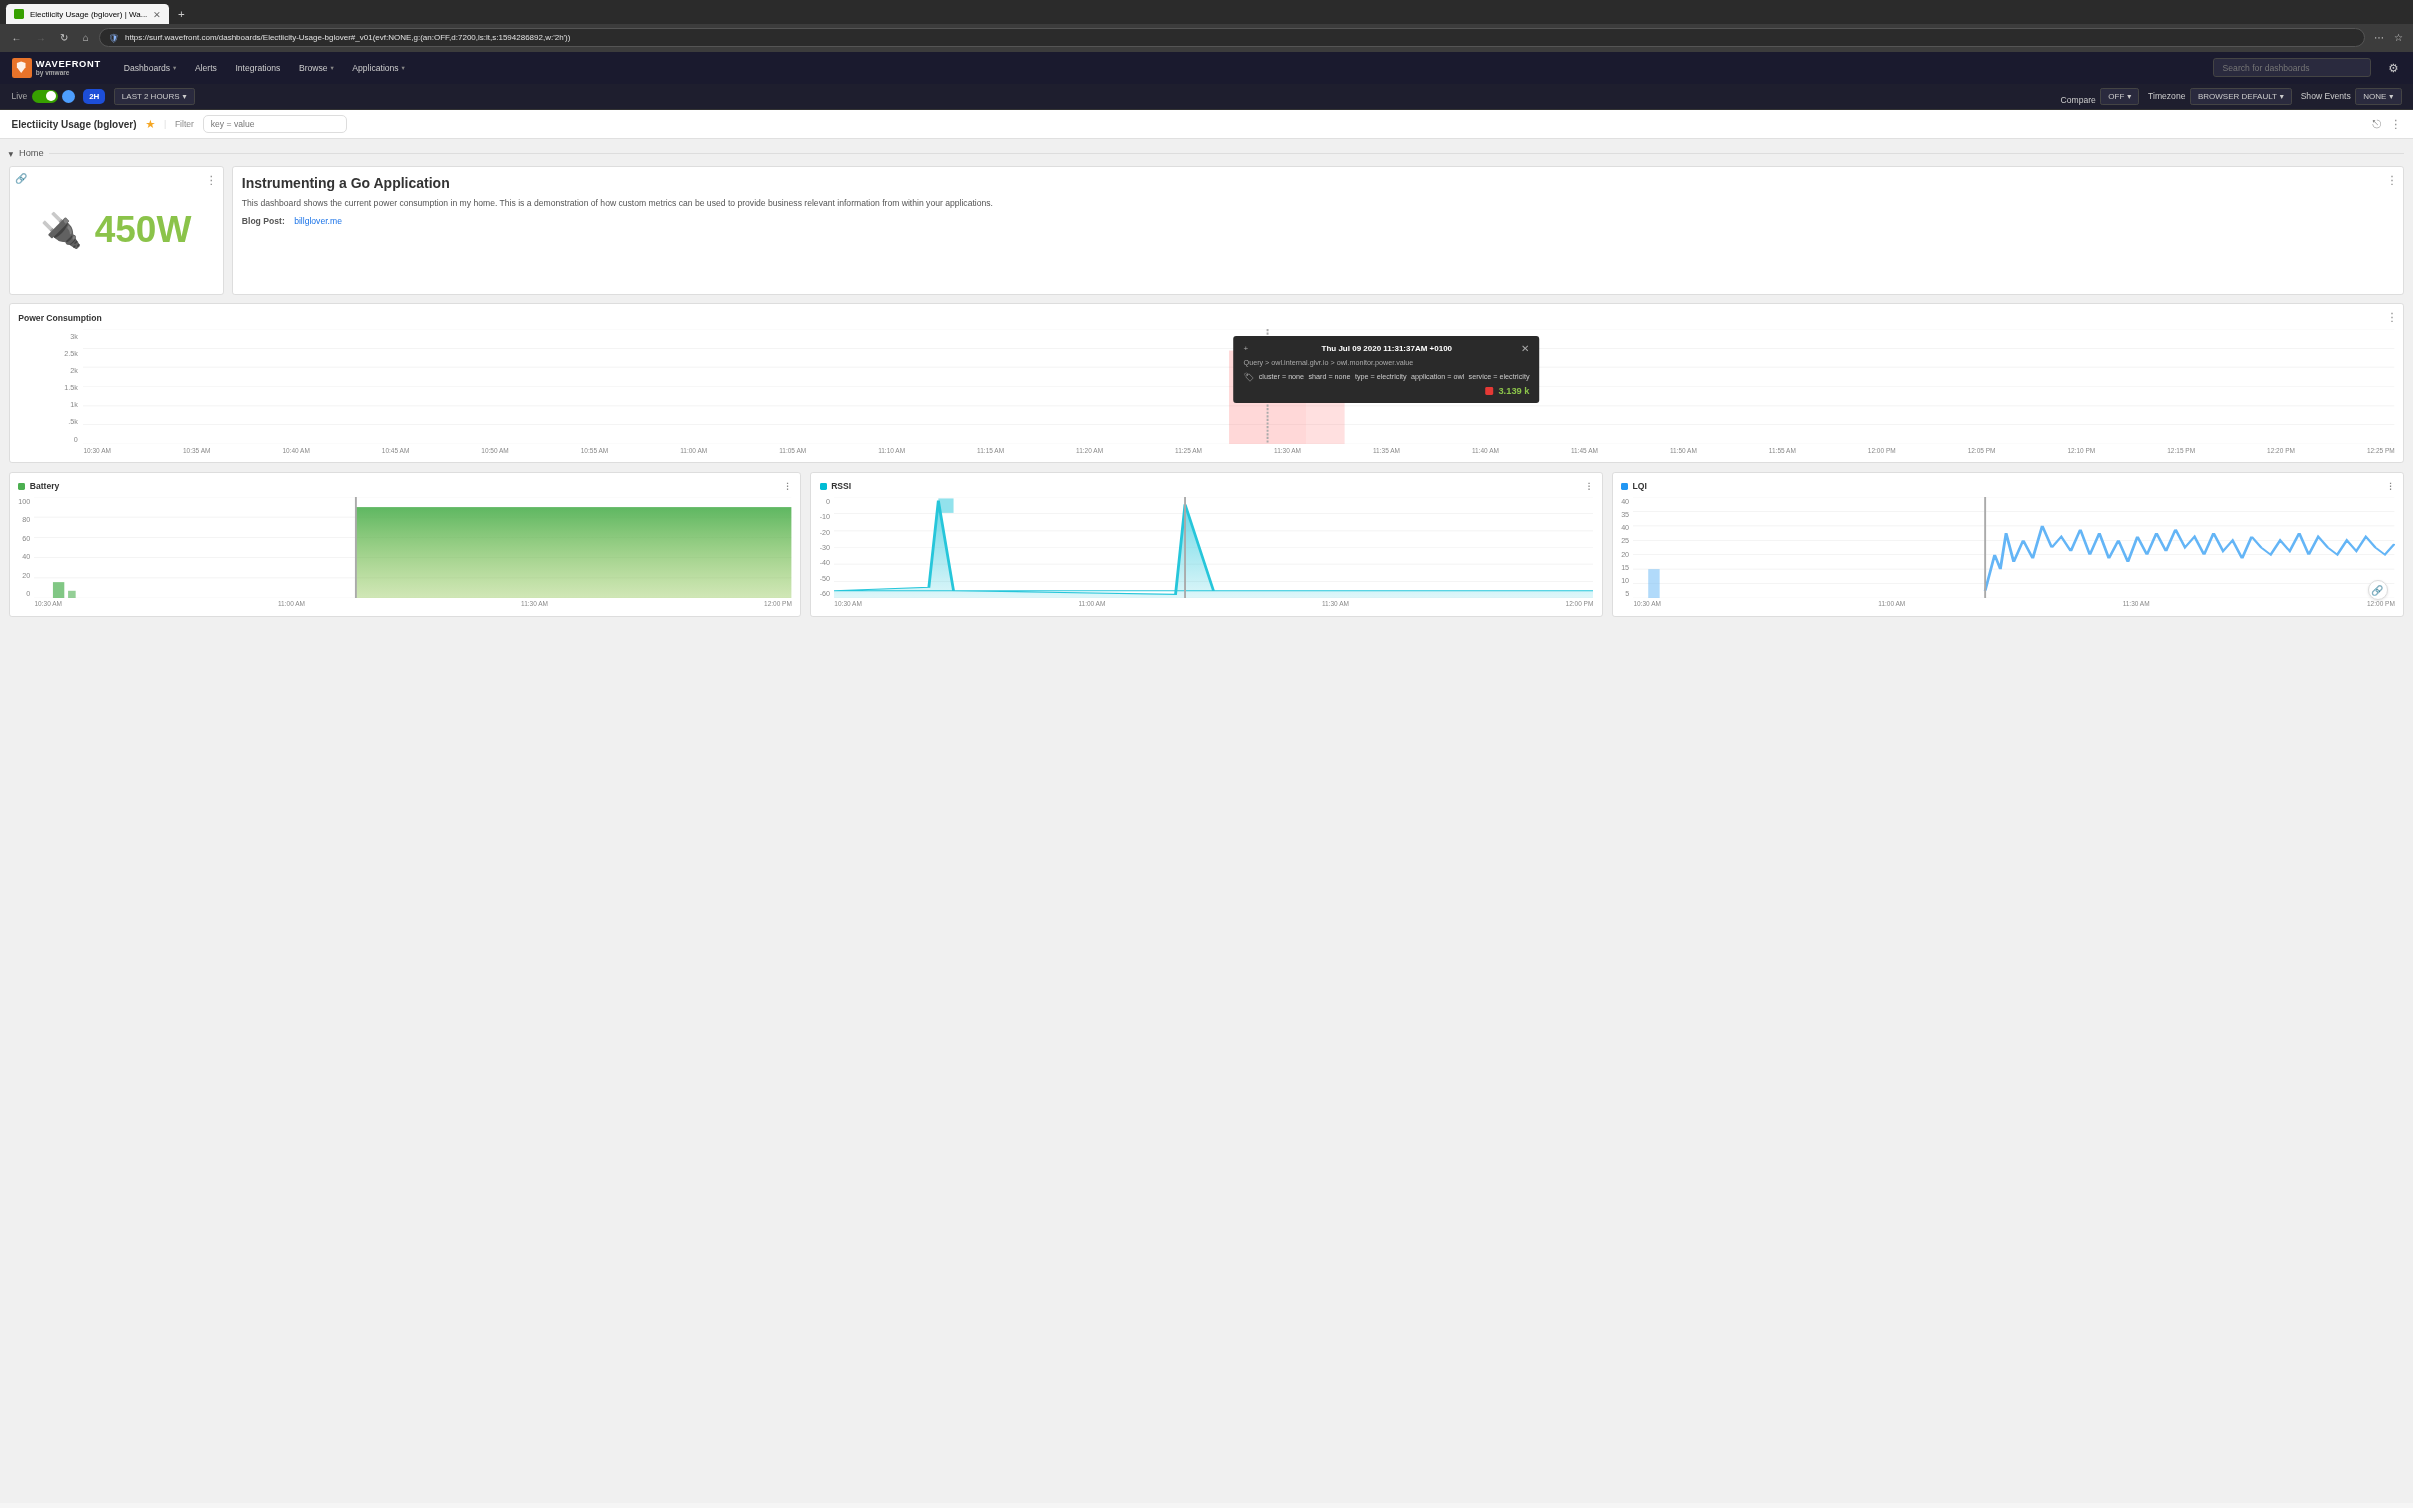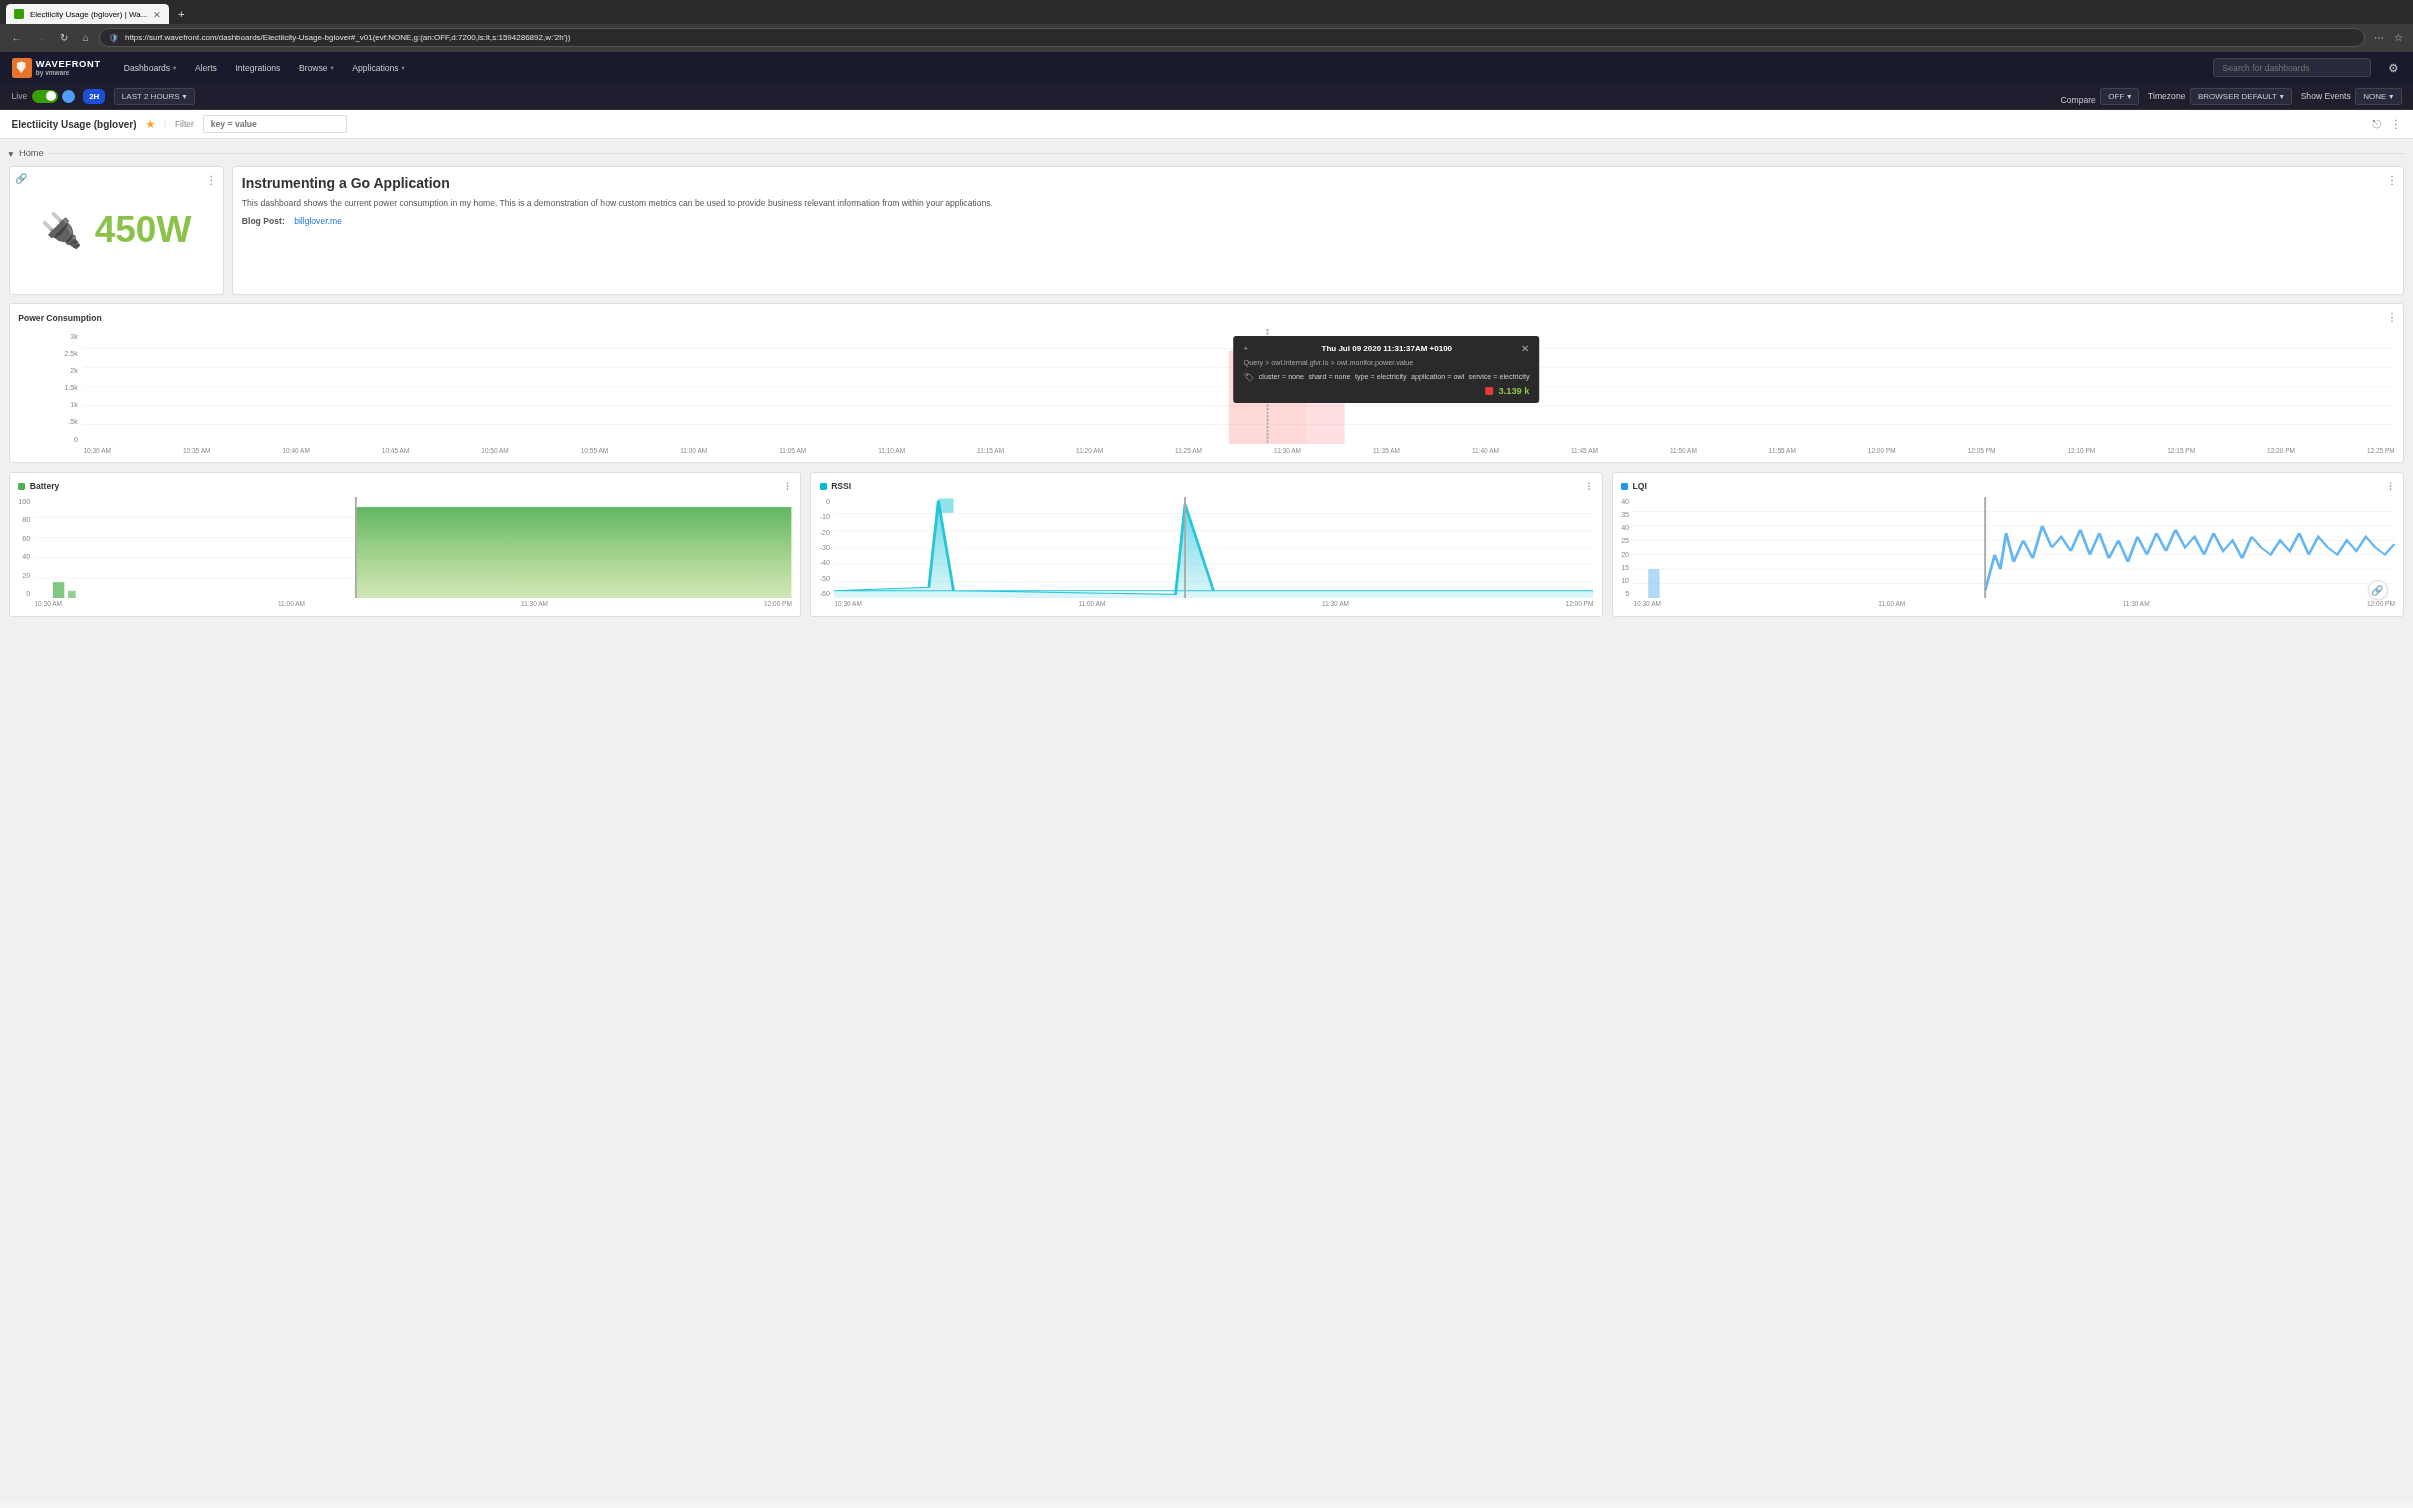--- a/index.html
+++ b/index.html
@@ -44,21 +44,21 @@
     .toolbar-spacer { flex: 1; }
     .compare-section { display: flex; align-items: flex-end; gap: 4.3px; color: #ccc; font-size: 8.6px; }
     .compare-btn { background: #2a2a3e; border: 0.7px solid #444; color: #ccc; padding: 2.9px 7.2px; border-radius: 2.2px; font-size: 8px; cursor: pointer; display: flex; align-items: center; gap: 2.9px; }
     .timezone-section { display: flex; align-items: center; gap: 4.3px; color: #ccc; font-size: 8.6px; }
     .show-events-section { display: flex; align-items: center; gap: 4.3px; color: #ccc; font-size: 8.6px; }
 
     
     .title-bar { background: white; display: flex; align-items: center; padding: 0 11.5px; height: 29px; border-bottom: 0.7px solid #e0e0e0; gap: 8.6px; }
     .dashboard-title { font-size: 10px; font-weight: 600; color: #333; }
     .star-icon { color: #f5a623; font-size: 11.5px; cursor: pointer; }
-    .filter-input { border: 0.7px solid #ddd; border-radius: 0; padding: 2.9px 7.2px; font-size: 8.6px; color: #999; width: 144px; font-weight: bold; }
+    .filter-input { border: 0.7px solid #ddd; border-radius: 5px; padding: 2.9px 7.2px; font-size: 8.6px; color: #999; width: 144px; }
     .title-spacer { flex: 1; }
     .share-icon { color: #888; font-size: 11.5px; cursor: pointer; }
     .more-icon { color: #888; font-size: 11.5px; cursor: pointer; }
 
     
     .dashboard { background: #f0f0f0; min-height: calc(100vh - 144px); padding: 8.6px; }
 
     
     .section-header { display: flex; align-items: center; gap: 5.7px; margin-bottom: 7.2px; color: #555; font-size: 9.3px; cursor: pointer; }
 

